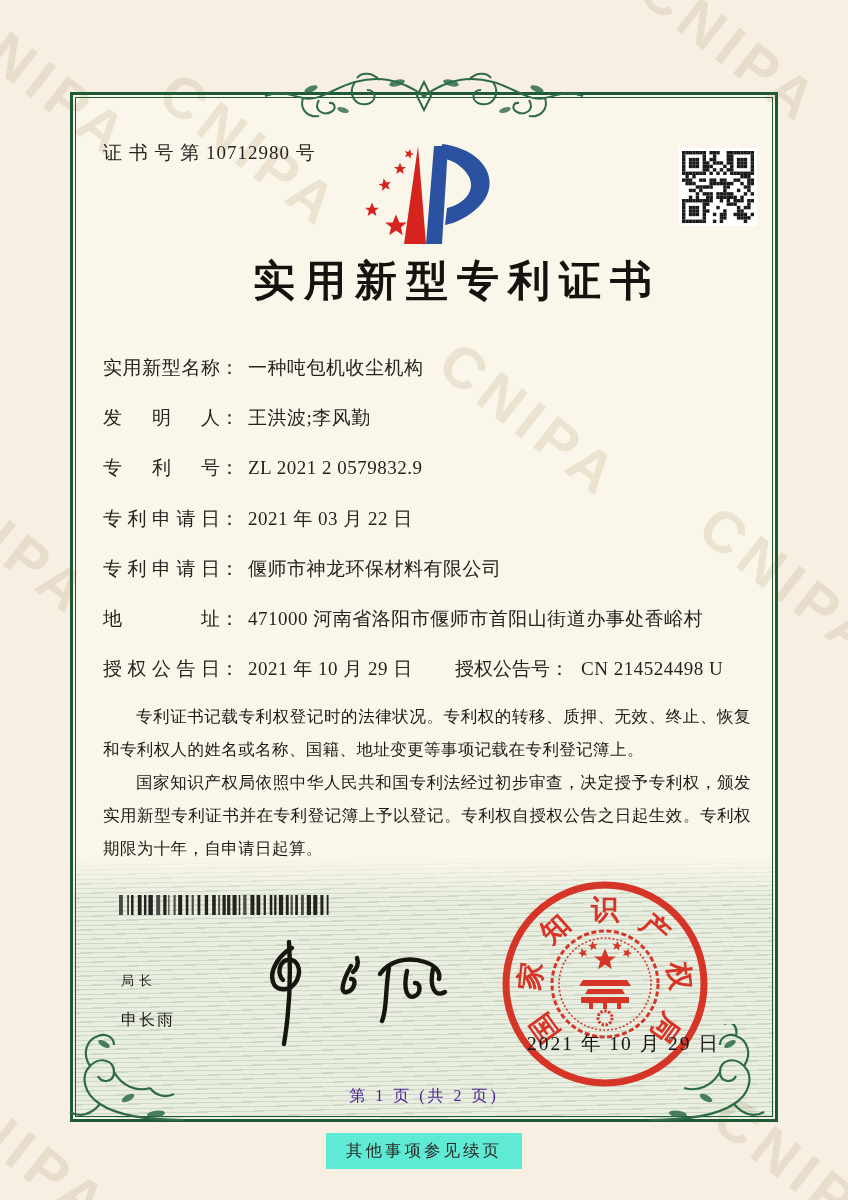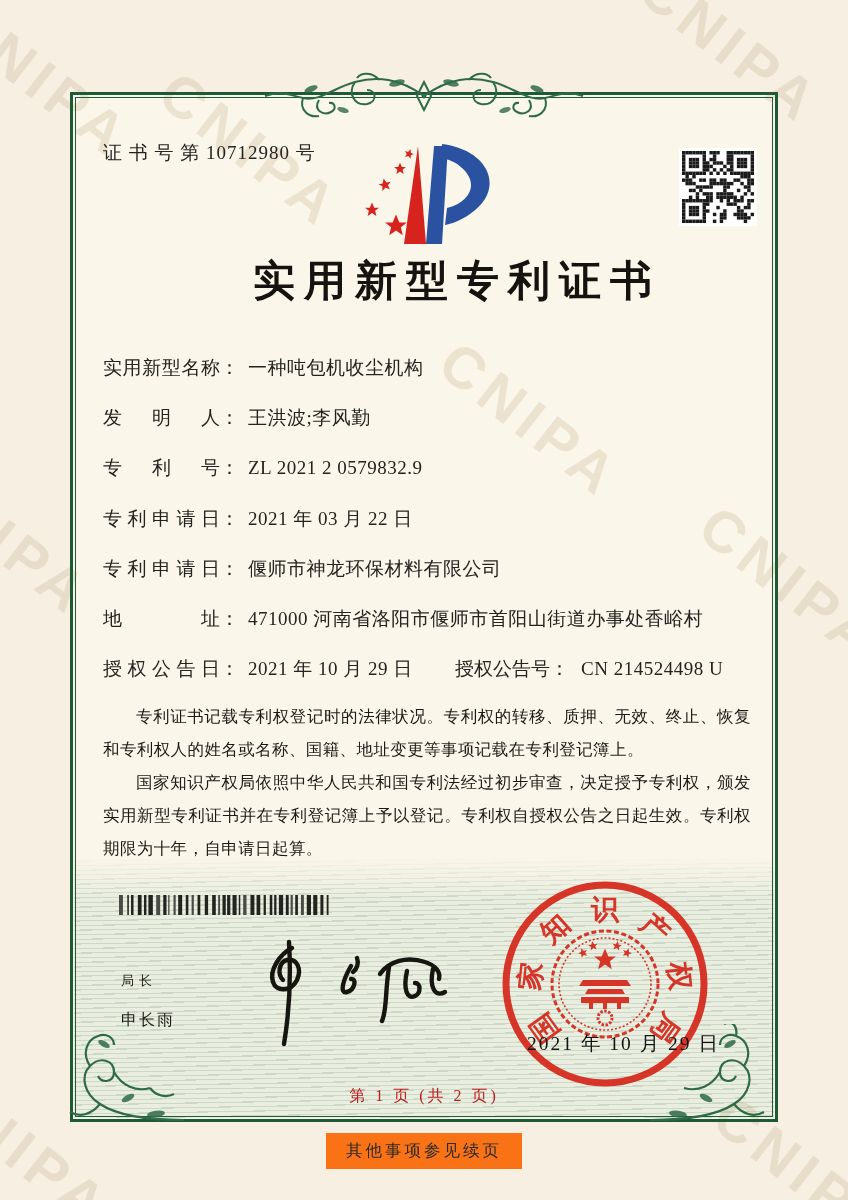--- a/index.html
+++ b/index.html
@@ -51,24 +51,24 @@
     position:absolute;left:103px;top:700px;width:648px;
     font-size:16.5px;line-height:33px;color:#1c1a16;text-align:justify;letter-spacing:0.4px;
   }
   .bodytext p{margin:0;text-indent:2em;}
   .barcode{position:absolute;left:119px;top:895px;}
   .juzhang{position:absolute;left:121px;top:972px;font-size:13px;color:#1c1a16;letter-spacing:5px;}
   .dirname{position:absolute;left:121px;top:1010px;font-size:16px;color:#1c1a16;letter-spacing:2px;}
   .signature{position:absolute;left:238px;top:936px;}
   .seal{position:absolute;left:497px;top:876px;z-index:4;}
   .sealdate{position:absolute;left:527px;top:1030px;font-size:19.5px;color:#141414;letter-spacing:2px;z-index:5;}
-  .pageinfo{position:absolute;left:70px;width:708px;top:1086px;text-align:center;font-size:16px;color:#b91c1c;letter-spacing:3px;}
+  .pageinfo{position:absolute;left:70px;width:708px;top:1086px;text-align:center;font-size:16px;color:#4c1d95;letter-spacing:3px;}
   .notebox{
     position:absolute;left:424px;top:1133px;transform:translateX(-50%);
-    background:#f97316;padding:7px 20px;font-size:16.5px;color:#2a2824;letter-spacing:3px;white-space:nowrap;z-index:5;
+    background:#5eead4;padding:7px 20px;font-size:16.5px;color:#2a2824;letter-spacing:3px;white-space:nowrap;z-index:5;
   }
 </style>
 </head>
 <body>
 
 <div class="frame-bg"></div>
 <div class="guilloche"></div>
 <div id="wmlayer">
     <div class="wm" style="left: -22px; top: -12px;">CNIPA</div>
     <div class="wm" style="left: 188px; top: 58px;">CNIPA</div>

